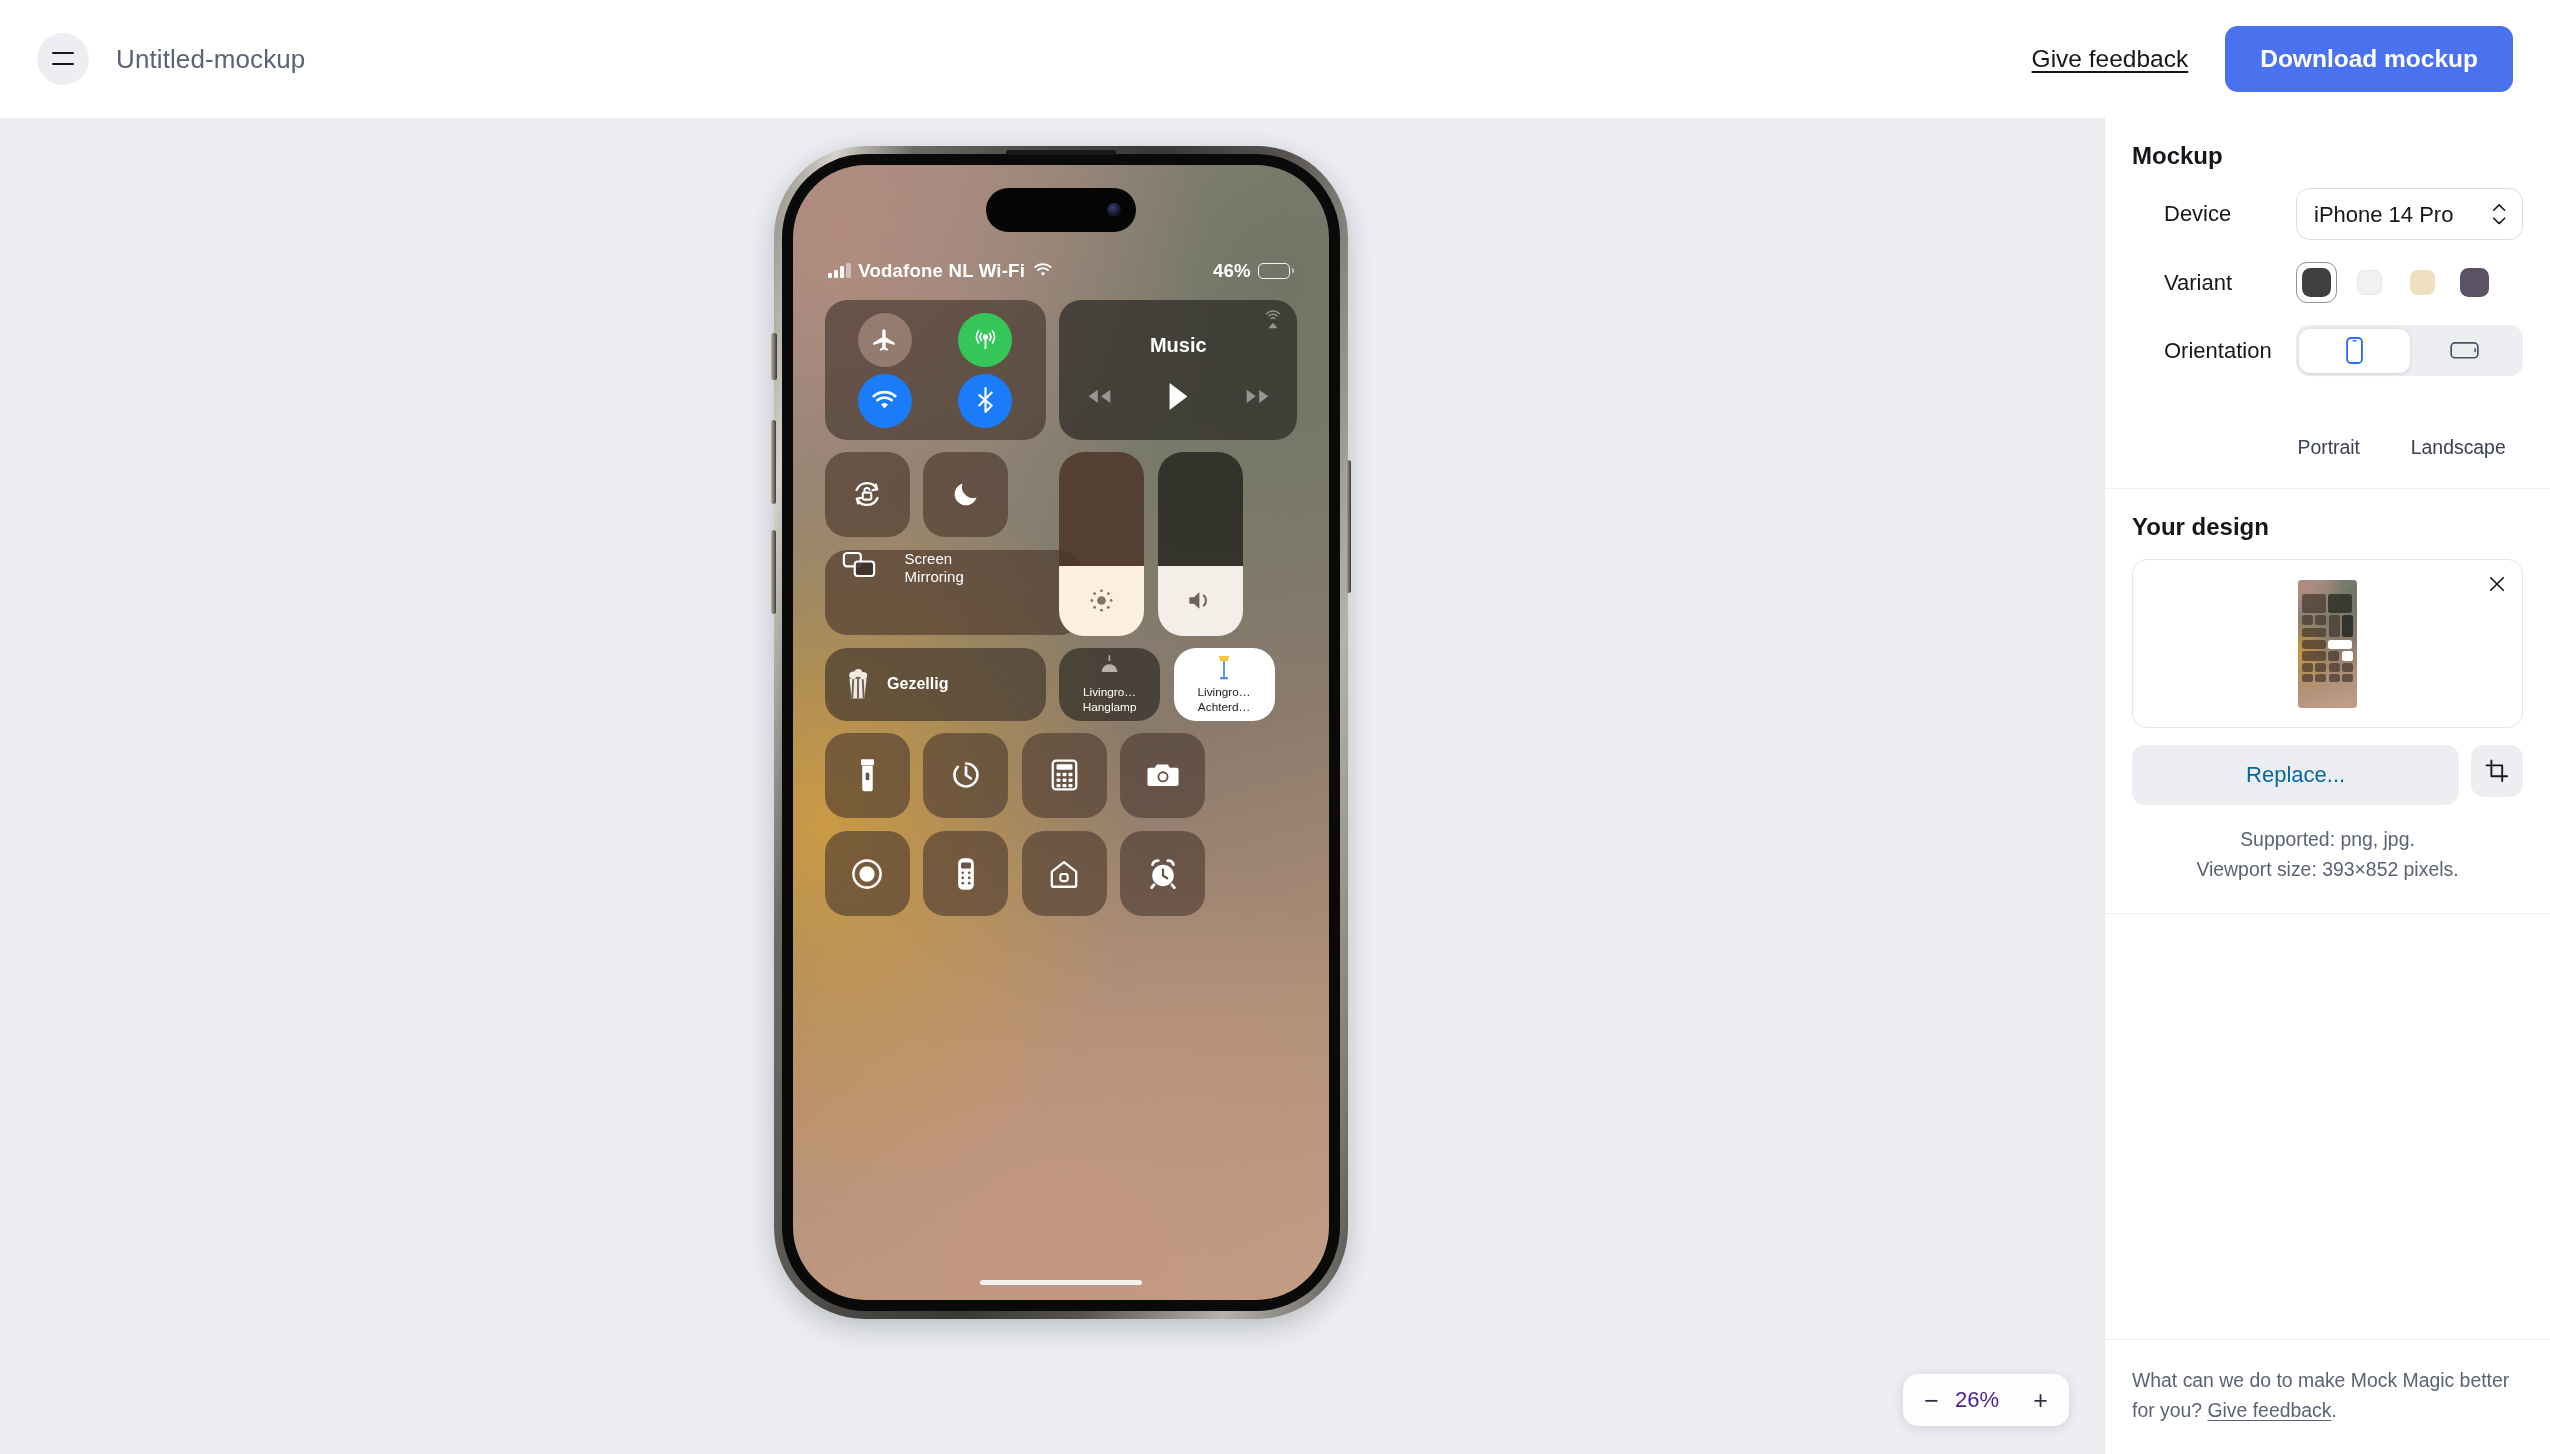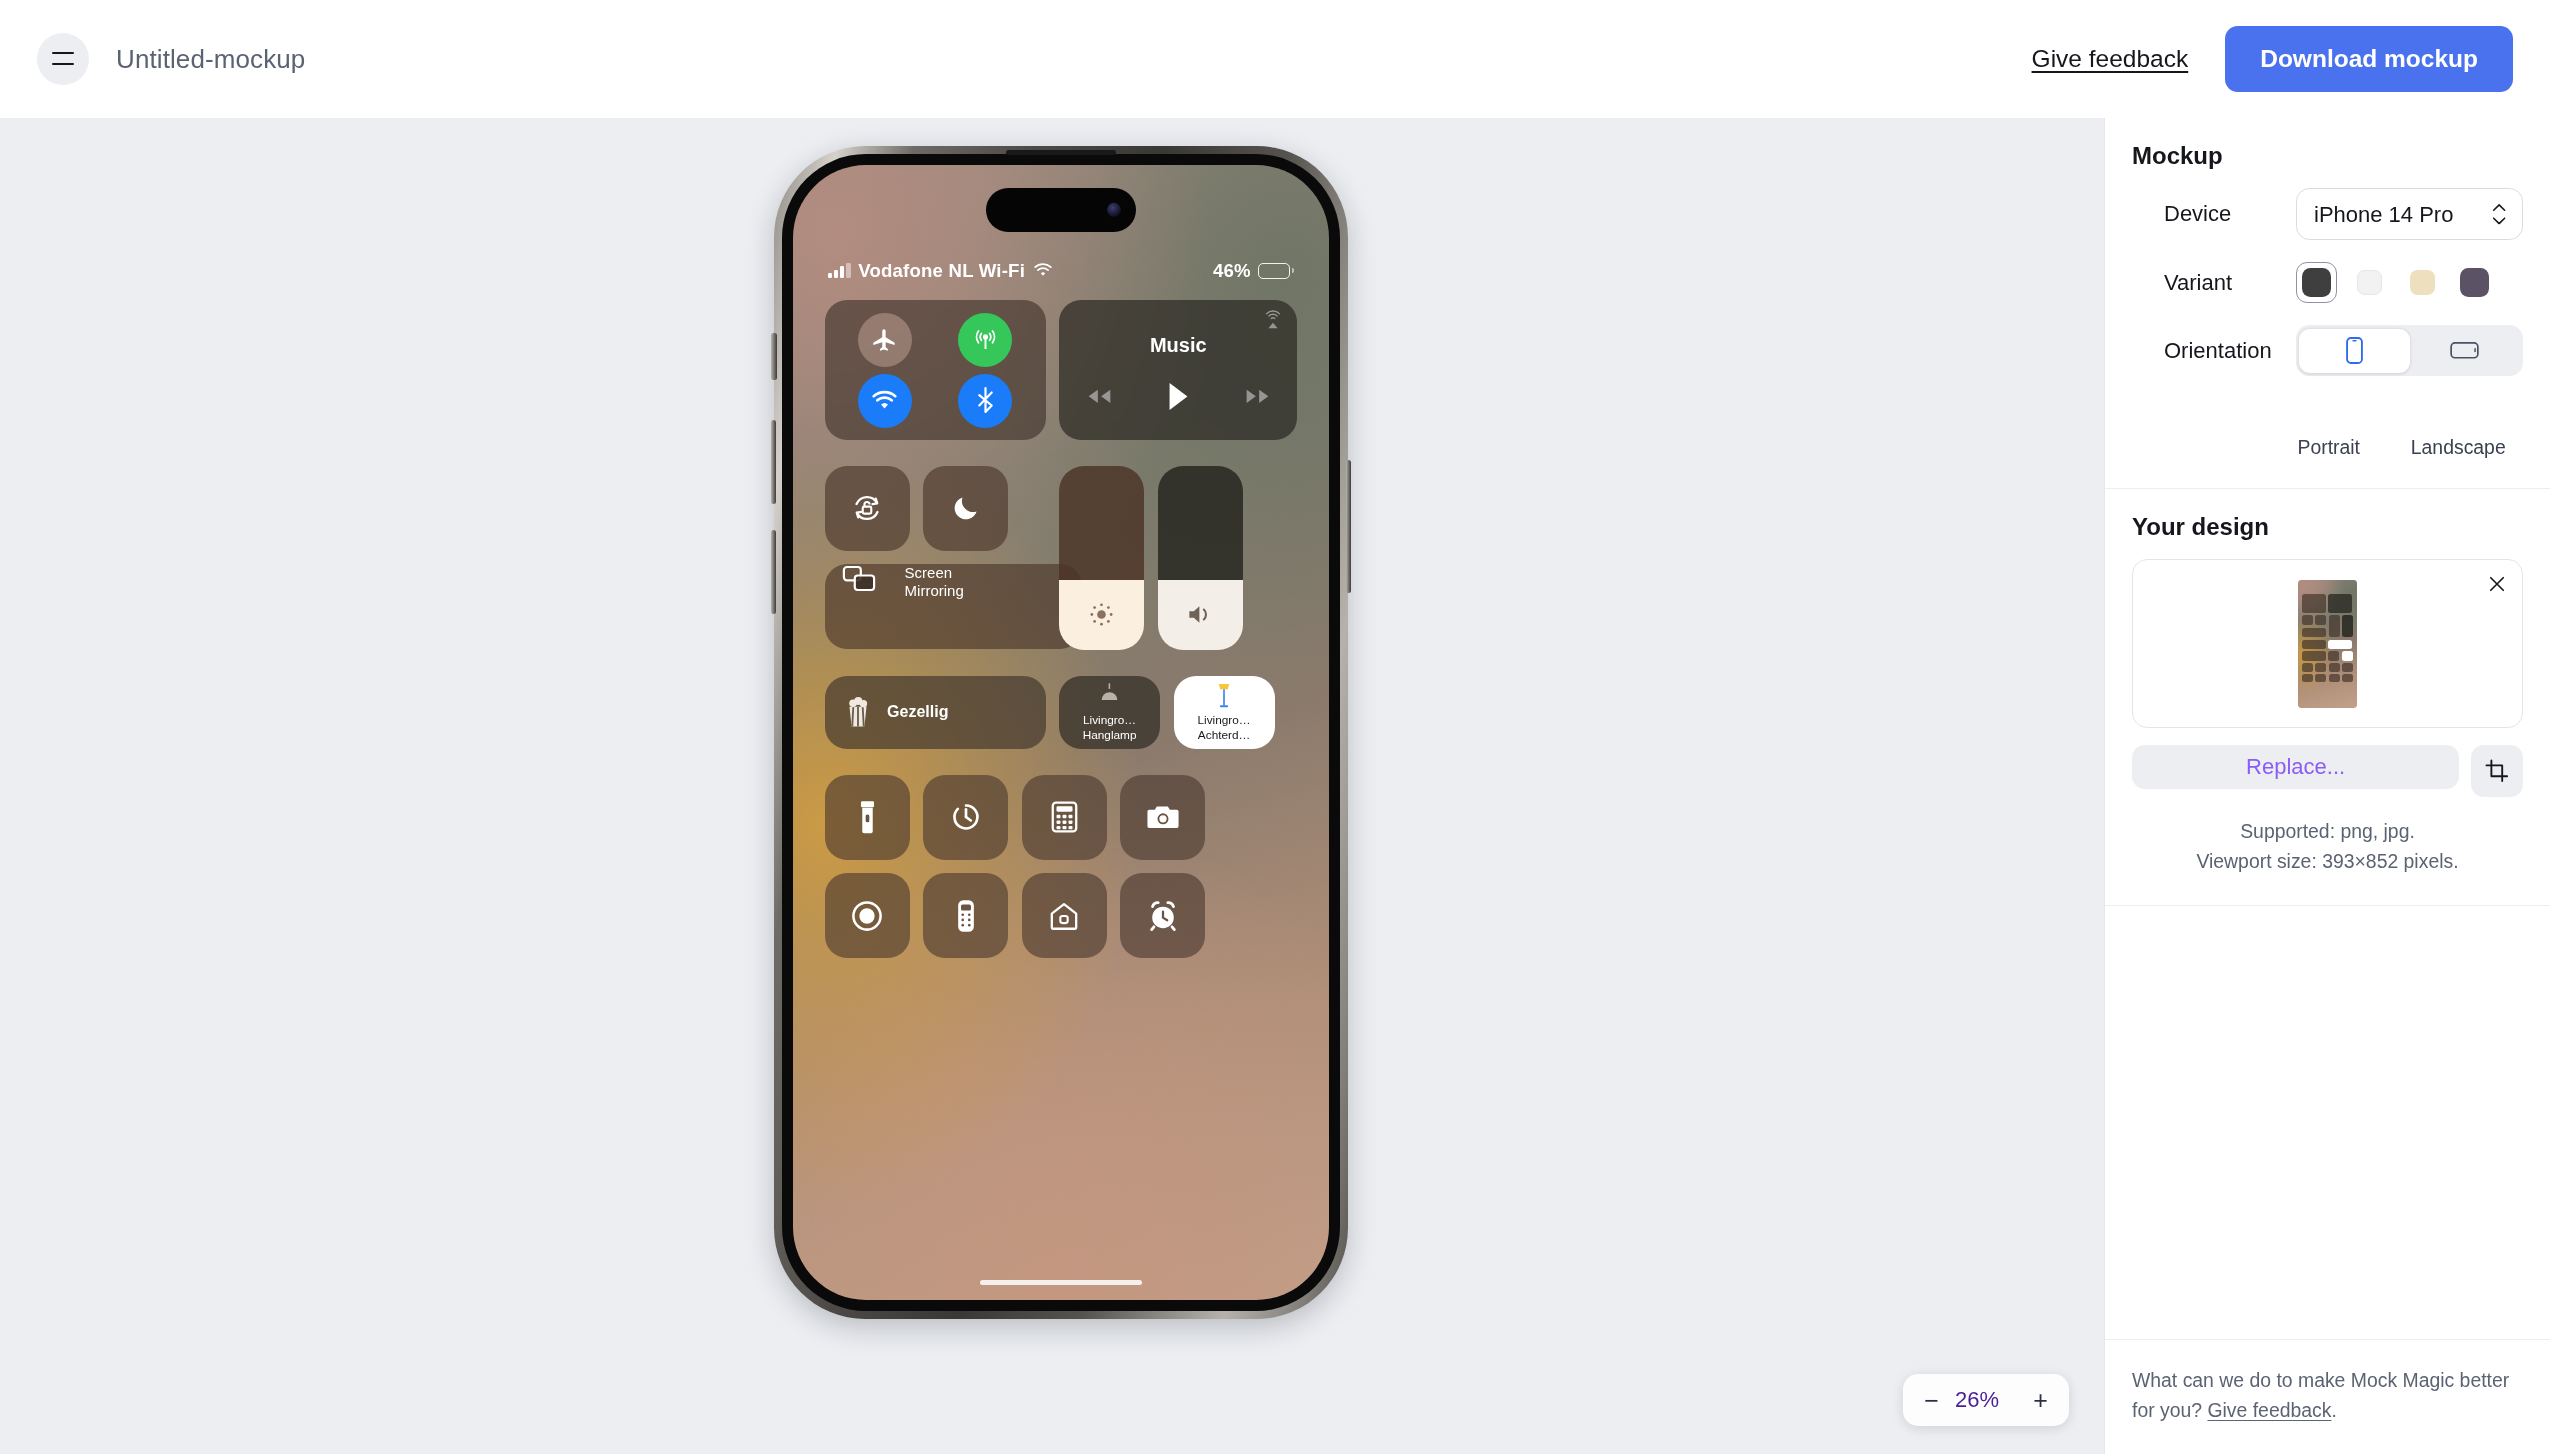--- a/index.html
+++ b/index.html
@@ -130,21 +130,21 @@
     width: 32px; height: 16px; border: 1.9px solid rgba(255,255,255,.9);
     border-radius: 5px; position: relative; padding: 1.7px;
   }
   .batt::after {
     content:''; position:absolute; right:-5px; top:50%; transform:translateY(-50%);
     width:2.5px; height:5.9px; background:rgba(255,255,255,.55); border-radius:0 1.7px 1.7px 0;
   }
   .batt .fill { height:100%; width:46%; background:#fff; border-radius:2.5px; }
 
   .cc-grid { position: absolute; left: 32px; right: 32px; top: 135px; }
-  .row { display: flex; gap: 13.5px; margin-bottom: 26px; }
+  .row { display: flex; gap: 13.5px; margin-bottom: 12px; }
   .tile { border-radius: 22px; background: rgba(62,48,40,.62); backdrop-filter: blur(3.4px); }
 
   
   .connect {
     width: 221px; height: 140px; padding: 13.5px;
     display: grid; grid-template-columns: 1fr 1fr; grid-template-rows: 1fr 1fr; gap: 6.8px;
     place-items: center;
   }
   .circ { width: 54px; height: 54px; border-radius: 50%; display: flex; align-items: center; justify-content: center; }
   .circ.dim { background: rgba(180,150,138,.6); }
@@ -287,22 +287,22 @@
       radial-gradient(100% 55% at 92% 10%, rgba(110,116,100,.9) 0%, rgba(110,116,100,0) 60%),
       radial-gradient(95% 50% at 6% 58%, rgba(214,160,62,.8) 0%, rgba(214,160,62,0) 62%),
       linear-gradient(165deg,#9a8b80 0%, #7d7d6e 28%, #8a7a6c 52%, #b08f78 76%, #c2a08a 100%);
   }
   .thumb .tg { position:absolute; left:4.2px; right:4.2px; top:14.3px; }
   .thumb .tr { display:flex; gap:2.5px; margin-bottom:2.5px; }
   .thumb .tb { border-radius:2.5px; background: rgba(62,48,40,.66); }
   .thumb .tw { background:#fff; }
   .replace-row { display:flex; gap: 11.8px; margin-top: 17px; }
   .replace-btn {
-    flex:1 1 auto; height: 44px; border:none; border-radius: 12.7px; background:#eceef2;
-    font-size: 22px; color:#8b5cf6; cursor:pointer; font-family:"Liberation Sans",sans-serif;
+    flex:1 1 auto; height: 60px; border:none; border-radius: 12.7px; background:#eceef2;
+    font-size: 22px; color:#0369a1; cursor:pointer; font-family:"Liberation Sans",sans-serif;
   }
   .crop-btn {
     width: 52px; height: 52px; border:none; border-radius: 12.7px; background:#eceef2;
     display:flex; align-items:center; justify-content:center; cursor:pointer;
   }
   .hint { margin-top: 18.6px; text-align:center; font-size: 19.4px; color:#5b6373; line-height: 1.55; }
 
   .sidebar-spacer { flex: 1 1 auto; }
   .sidebar-foot { padding: 25px 27px 29px 27px; border-top: 1.7px solid #eceef2; }
   .sidebar-foot p { font-size: 19.4px; color:#5b6373; line-height: 1.58; }

